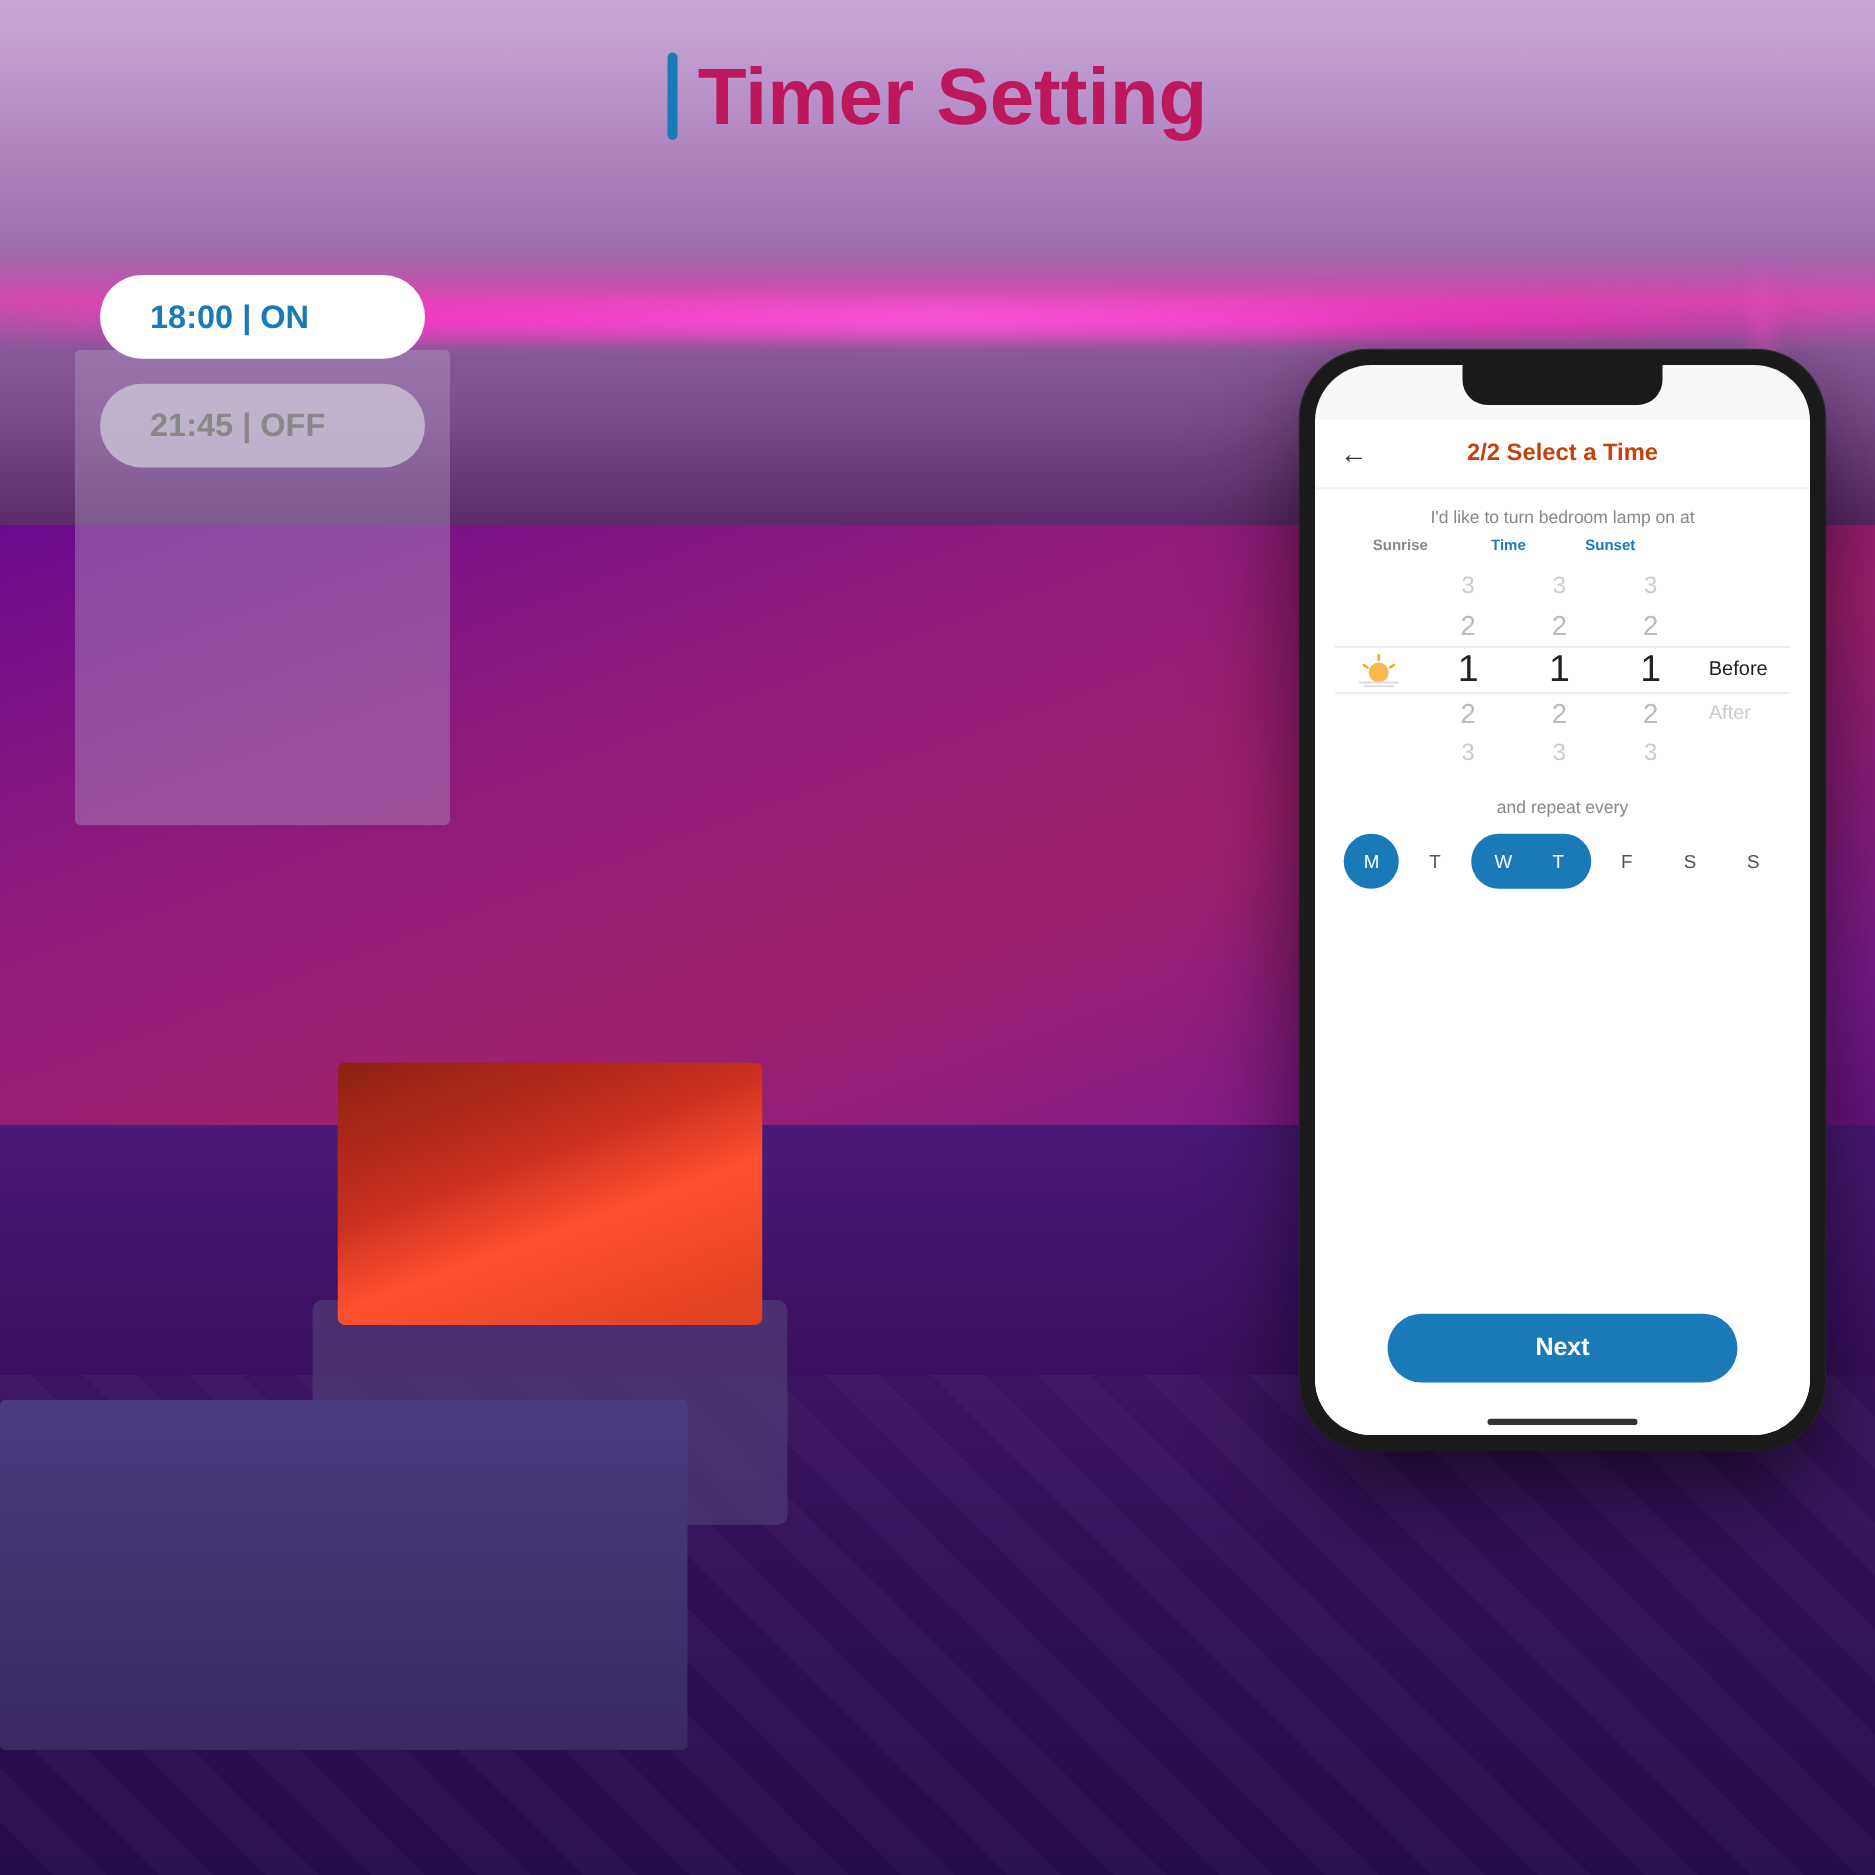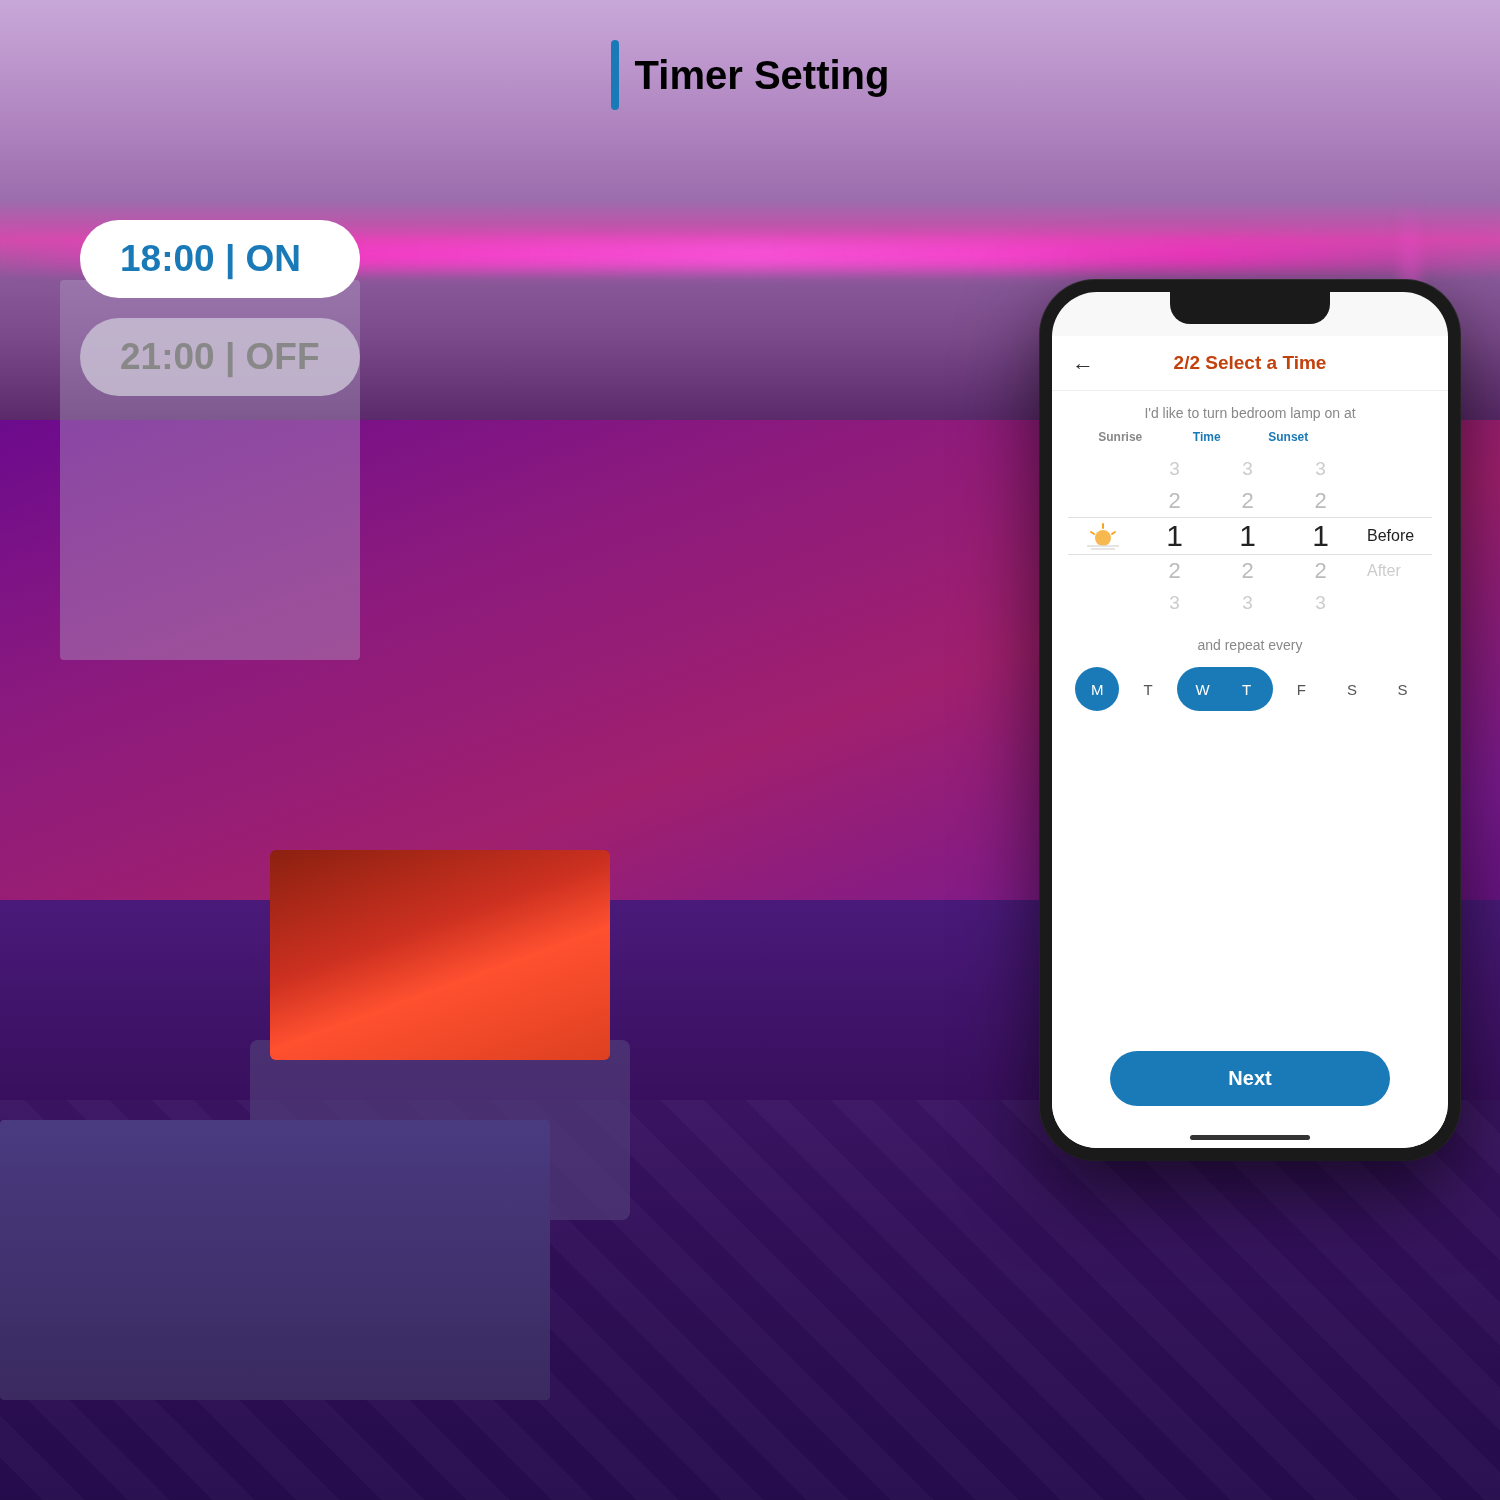--- a/index.html
+++ b/index.html
@@ -87,40 +87,40 @@
     }
 
     .title-bar {
       width: 8px;
       height: 70px;
       background: #1a7ab8;
       border-radius: 4px;
     }
 
     .page-title {
-      font-size: 40px;
+      font-size: 64px;
       font-weight: 700;
-      color: #000000;
+      color: #be185d;
     }
 
     
     .timer-pills {
       position: absolute;
       top: 220px;
       left: 80px;
       z-index: 10;
       display: flex;
       flex-direction: column;
       gap: 20px;
     }
 
     .timer-pill {
       padding: 18px 40px;
       border-radius: 60px;
-      font-size: 37px;
+      font-size: 26px;
       font-weight: 600;
       display: flex;
       align-items: flex-end;
       gap: 10px;
       min-width: 260px;
     }
 
     .timer-pill-on {
       background: white;
       color: #1a7ab8;
@@ -422,21 +422,21 @@
 <div class="page-title-container">
   <div class="title-bar"></div>
   <h1 class="page-title">Timer Setting</h1>
 </div>
 
 <div class="timer-pills">
   <div class="timer-pill timer-pill-on">
     <span>18:00 | ON</span>
   </div>
   <div class="timer-pill timer-pill-off">
-    <span>21:00 | OFF</span>
+    <span>21:45 | OFF</span>
   </div>
 </div>
 
 <div class="phone-container">
   <div class="phone-outer">
     <div class="phone-screen">
 
       <div class="phone-notch"></div>
 
 

